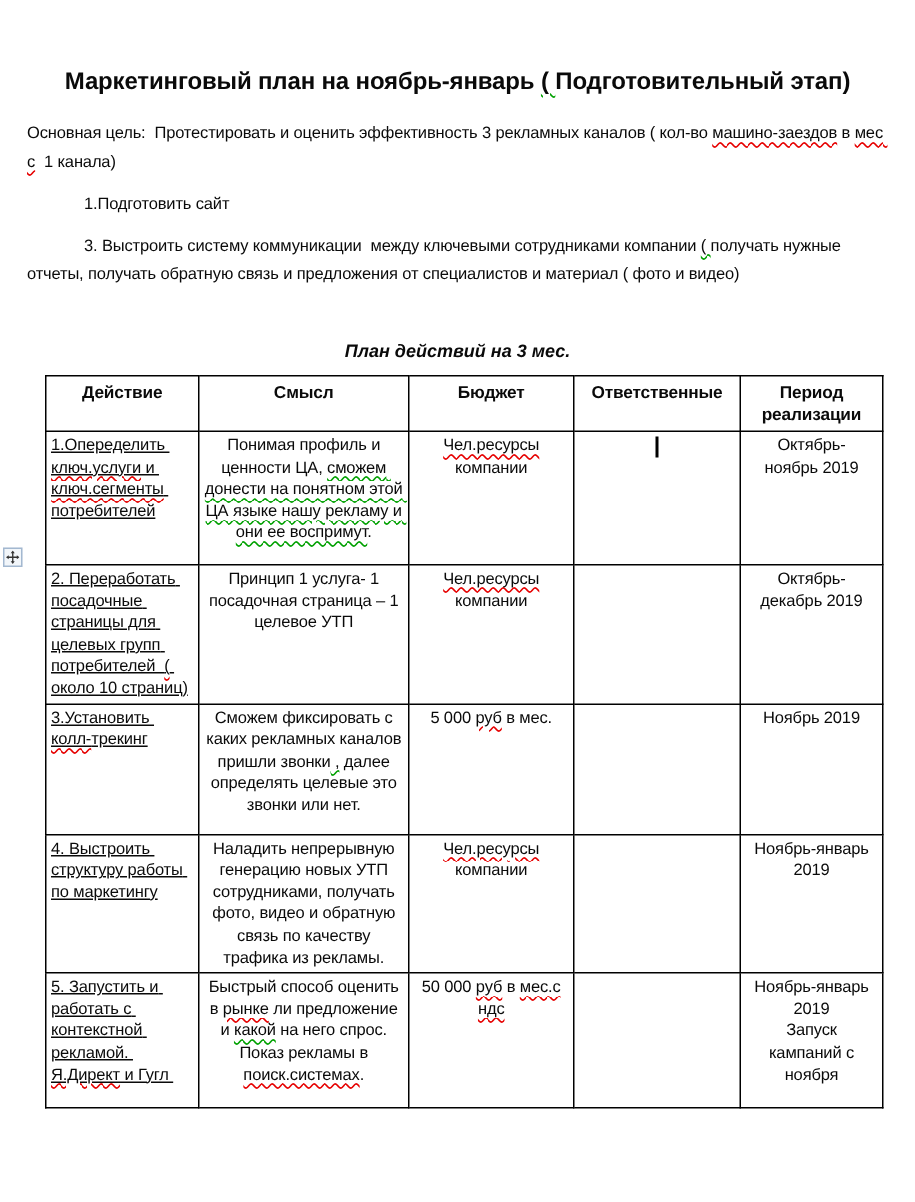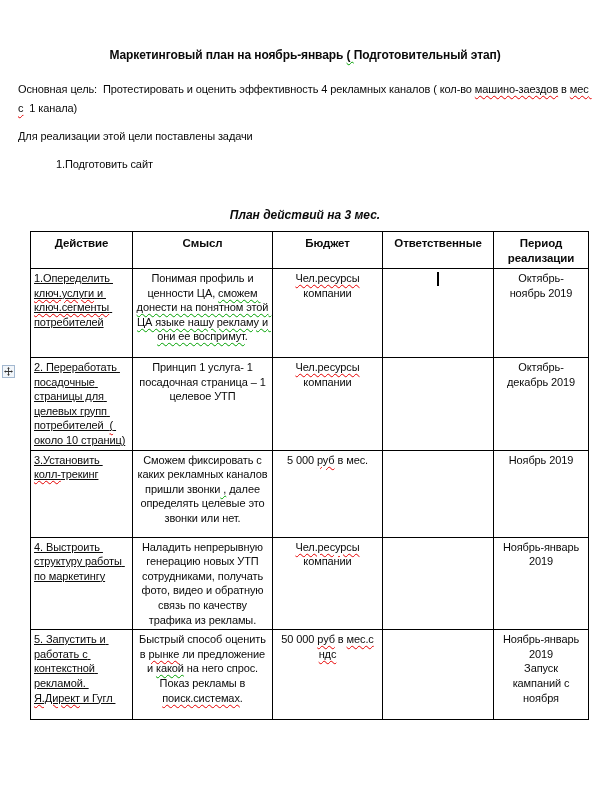--- a/index.html
+++ b/index.html
@@ -6,21 +6,21 @@
   html, body { background: #ffffff; }
   body {
     width: 610px; height: 801px; overflow: hidden; position: relative;
     font-family: "Liberation Sans", "DejaVu Sans", sans-serif;
     color: #0a0a0a;
   }
   .page { position: relative; width: 610px; height: 801px; padding: 0 18px; }
 
   .doc-title {
     margin-top: 47px; text-align: center;
-    font-size: 12px; font-weight: bold; letter-spacing: -0.1px;
+    font-size: 16px; font-weight: bold; letter-spacing: -0.1px;
     line-height: 16px; white-space: pre-wrap;
   }
   .para {
     margin-top: 9px; font-size: 11px; line-height: 19px;
     letter-spacing: -0.1px; white-space: pre-wrap;
   }
   .para.p-goal { margin-top: 17px; }
   .para.task { text-indent: 38px; }
 
   .plan-heading {
@@ -76,25 +76,25 @@
     background: #000; vertical-align: top; margin-top: 1px;
   }
 </style>
 </head>
 <body>
 
 <div class="page">
 
   <h1 class="doc-title"><span>Маркетинговый план на ноябрь-январь </span><span class="sq-green">( </span><span>Подготовительный этап)</span></h1>
 
-  <p class="para p-goal"><span>Основная цель:  Протестировать и оценить эффективность 4 рекламных каналов ( кол-во </span><span class="sq-red">машино-заездов</span><span> в </span><span class="sq-red">мес с</span><span>  1 канала)</span></p>
+  <p class="para p-goal"><span>Основная цель:  Протестировать и оценить эффективность 3 рекламных каналов ( кол-во </span><span class="sq-red">машино-заездов</span><span> в </span><span class="sq-red">мес с</span><span>  1 канала)</span></p>
 
-  <p class="para"><span>Для реализации этой цели поставлены задачи</span></p>
 
   <p class="para task"><span>1.Подготовить сайт</span></p>
+  <p class="para task"><span>3. Выстроить систему коммуникации  между ключевыми сотрудниками компании </span><span class="sq-green">( </span><span>получать нужные отчеты, получать обратную связь и предложения от специалистов и материал ( фото и видео)</span></p>
 
   <h2 class="plan-heading">План действий на 3 мес.</h2>
 
   <div class="table-handle">
     <span>
       <svg viewBox="0 0 20 20" xmlns="http://www.w3.org/2000/svg">
         <path fill="#333333" d="M10 0 L7 4 H9 V9 H4 V7 L0 10 L4 13 V11 H9 V16 H7 L10 20 L13 16 H11 V11 H16 V13 L20 10 L16 7 V9 H11 V4 H13 Z"></path>
       </svg>
     </span>
   </div>

